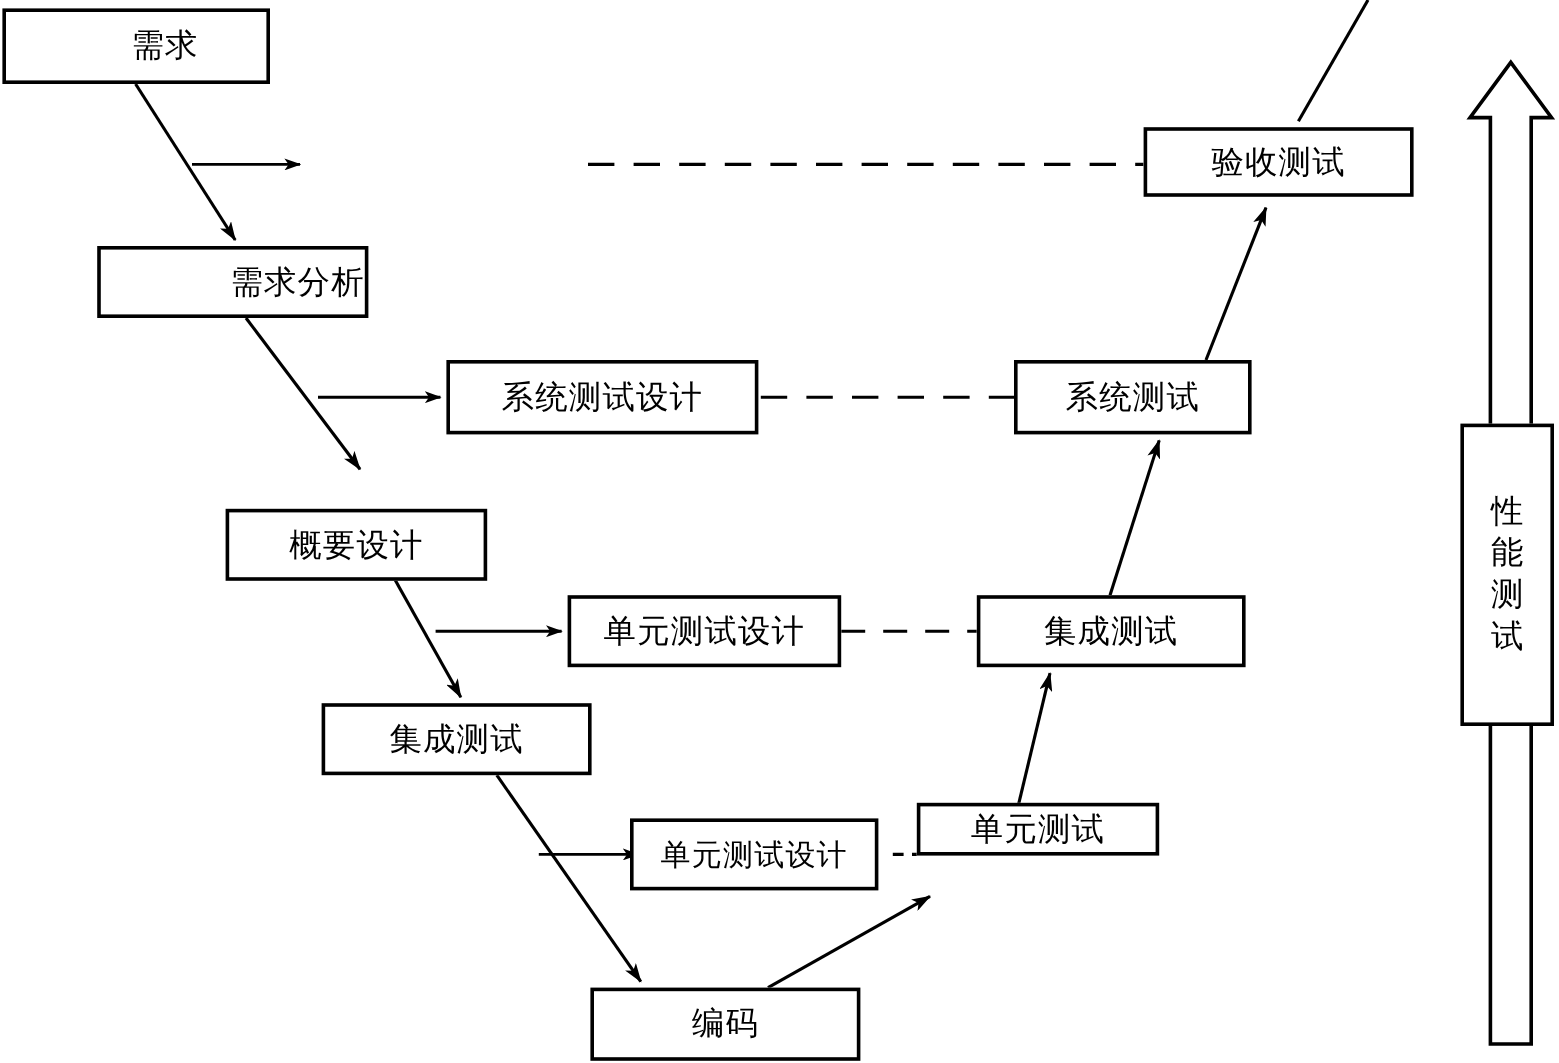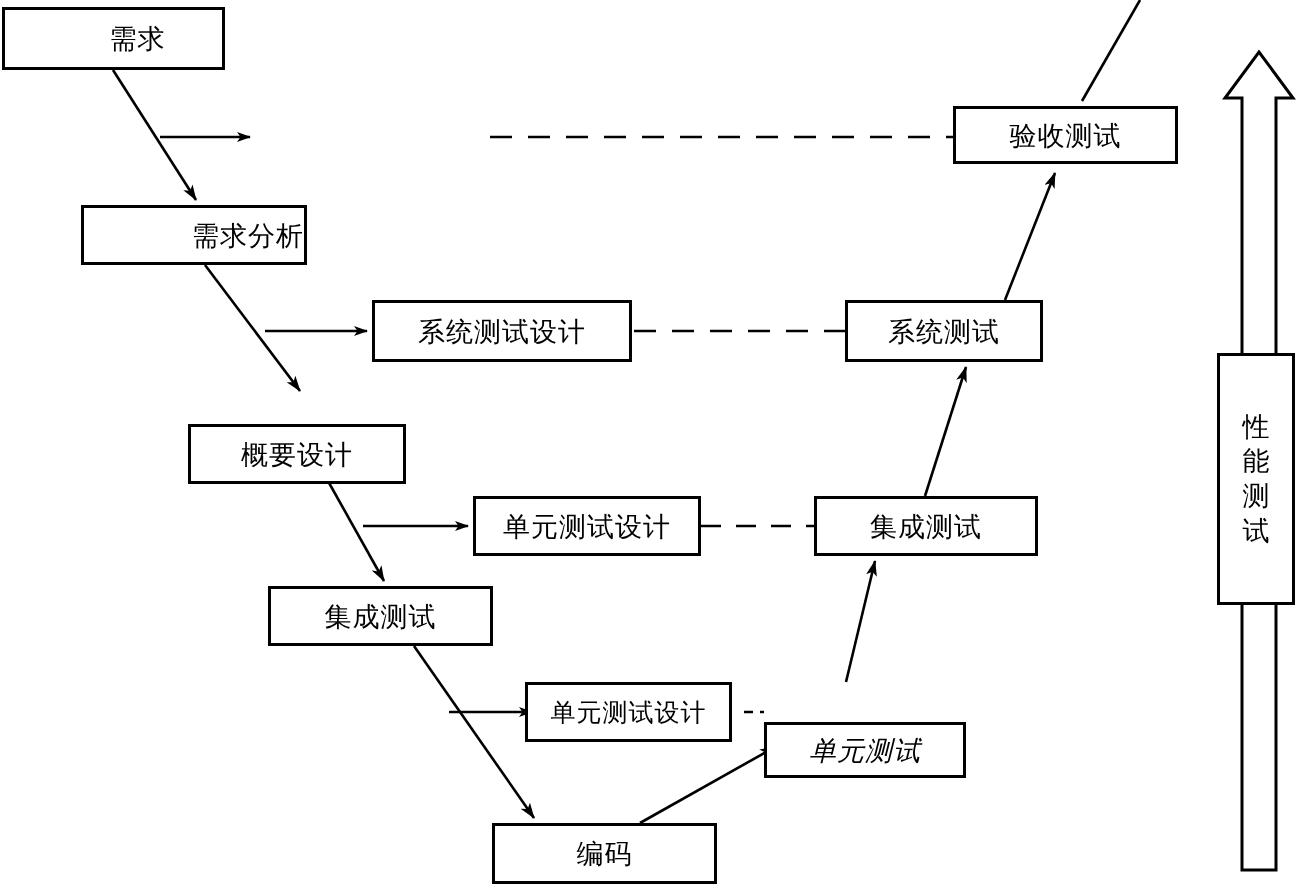--- a/index.html
+++ b/index.html
@@ -144,21 +144,21 @@
   </div>
 
   <div class="node" style="left:845px; top:300px; width:198px; height:62px;">
     <span>系统测试</span>
   </div>
 
   <div class="node" style="left:814px; top:496px; width:224px; height:60px;">
     <span>集成测试</span>
   </div>
 
-  <div class="node" style="left:764px; top:722px; width:202px; height:56px;font-style:italic;">
+  <div class="node" style="left:764px; top:669px; width:202px; height:44px;">
     <span>单元测试</span>
   </div>
 
   <div class="perf-box" style="left:1217px; top:353px; width:78px; height:252px;">
     <span>性</span>
     <span>能</span>
     <span>测</span>
     <span>试</span>
   </div>
 

